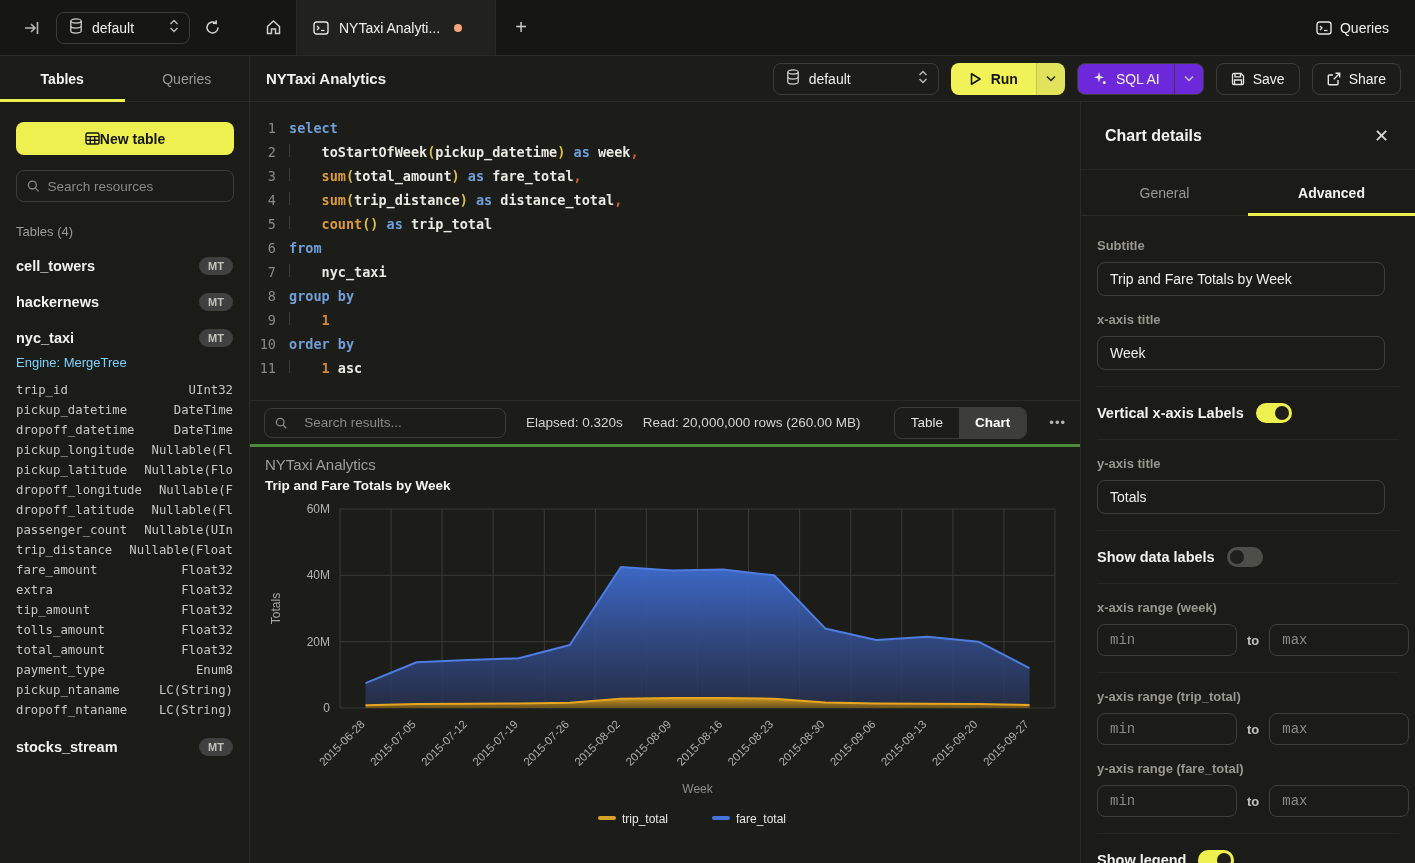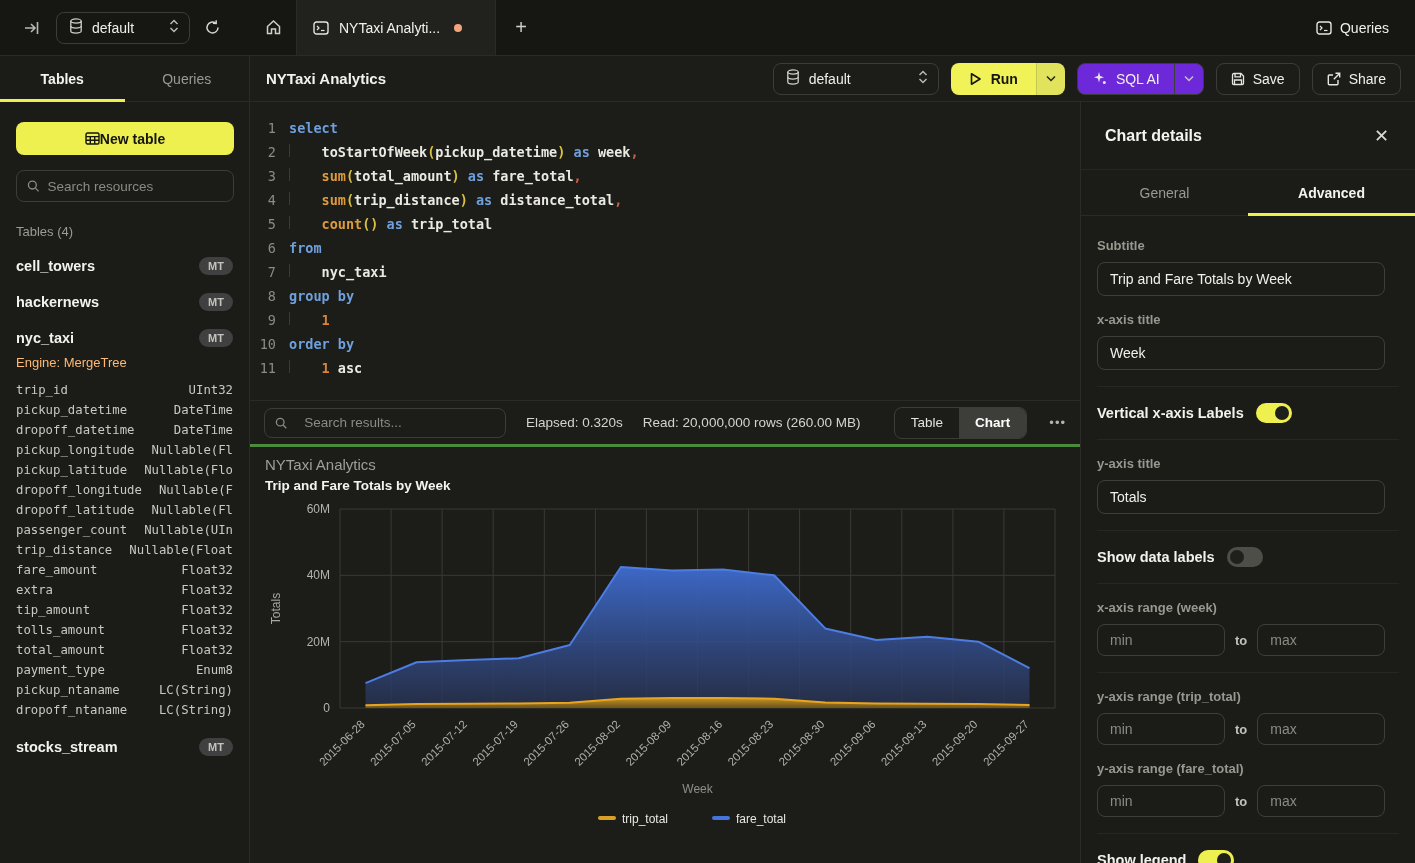--- a/index.html
+++ b/index.html
@@ -31,21 +31,21 @@
   .side-tab.active::after { content:""; position:absolute; left:0; right:0; bottom:-1px; height:3px; background:#eef04f; }
   .side-body { padding:20px 16px 0 16px; overflow:hidden; }
   .new-table-btn { width:218px; height:33px; background:#eef04f; color:#141411; border:none; border-radius:8px; font-weight:600; font-size:14px; display:flex; align-items:center; justify-content:center; cursor:pointer; font-family:"Liberation Sans",sans-serif; }
   .side-search { margin-top:15px; width:218px; height:32px; border:1px solid #3c3c38; border-radius:8px; display:flex; align-items:center; padding:0 10px; gap:8px; }
   .side-search input { background:transparent; border:none; outline:none; color:#e8e8e2; font-size:13.5px; width:100%; font-family:"Liberation Sans",sans-serif; }
   .side-search input::placeholder { color:#8b8b84; }
   .side-section { margin-top:22px; color:#9c9c94; font-size:13px; }
   .tbl-row { display:flex; align-items:center; justify-content:space-between; margin-top:18px; cursor:pointer; }
   .tbl-name { color:#f3f3ed; font-size:14.5px; font-weight:600; }
   .badge { background:#404040; color:#c3c3bd; font-size:11px; font-weight:600; border-radius:9px; padding:3px 9px; }
-  .tbl-engine { color:#fdba74; font-size:13px; margin-top:8px; }
+  .tbl-engine { color:#7dd3fc; font-size:13px; margin-top:8px; }
   .col-list { margin-top:10px; }
   .col-row { display:flex; justify-content:space-between; font-family:"DejaVu Sans Mono", monospace; font-size:12.3px; color:#c9c9c2; line-height:20px; white-space:nowrap; overflow:hidden; }
   .col-type { margin-left:8px; }
 
   
   .content { display:flex; flex-direction:column; overflow:hidden; }
   .toolbar { height:46px; flex:none; border-bottom:1px solid #2a2a26; display:flex; align-items:center; padding:0 14px 0 16px; }
   .toolbar-title { font-size:15px; font-weight:600; color:#f2f2ec; }
   .toolbar-actions { margin-left:auto; display:flex; align-items:center; gap:12px; }
   .toolbar .db-select { margin-left:0; width:166px; height:32px; }
@@ -107,21 +107,21 @@
   .hr { height:1px; background:#262622; margin-top:16px; }
   .toggle-row { display:flex; align-items:center; gap:12px; margin-top:16px; }
   .toggle-row .tlabel { color:#f2f2ec; font-size:14.5px; font-weight:600; }
   .switch { width:36px; height:20px; border-radius:10px; position:relative; flex:none; cursor:pointer; }
   .switch .knob { width:14px; height:14px; border-radius:50%; position:absolute; top:3px; background:#1f1f1c; }
   .switch.on { background:#eef04f; }
   .switch.on .knob { right:3px; }
   .switch.off { background:#4e4e49; }
   .switch.off .knob { left:3px; }
   .range-row { display:flex; align-items:center; gap:10px; margin-top:9px; }
-  .range-input { width:128px; height:32px; margin-top:0; }
+  .range-input { width:140px; height:32px; margin-top:0;font-family:Liberation Mono, monospace; }
   .to-label { color:#c2c2bc; font-size:13px; font-weight:600; }
 </style>
 </head>
 <body>
 
 <div class="app">
 
   <div class="topbar">
     <div class="topbar-left">
       <span class="icon-btn">

